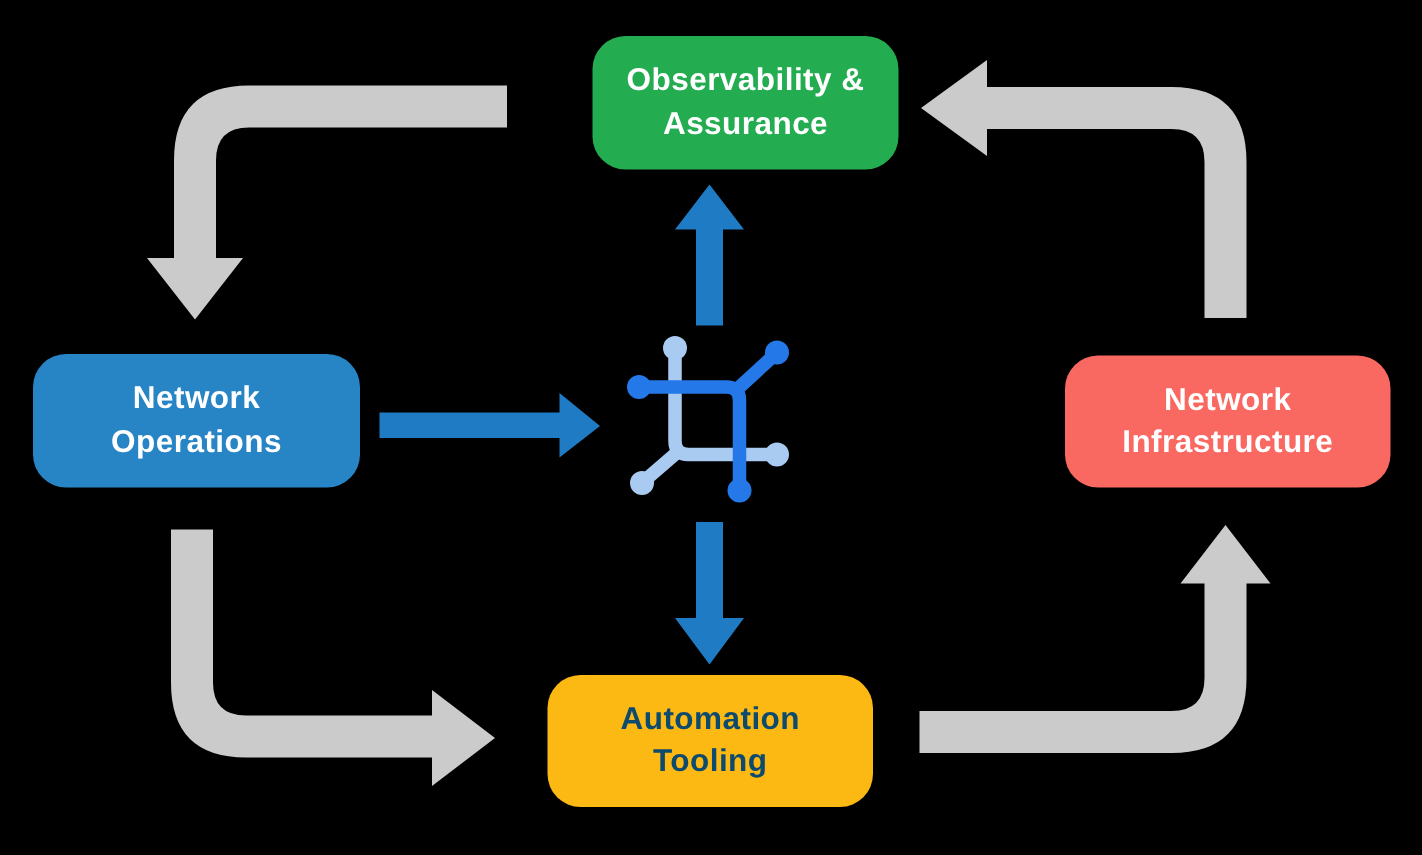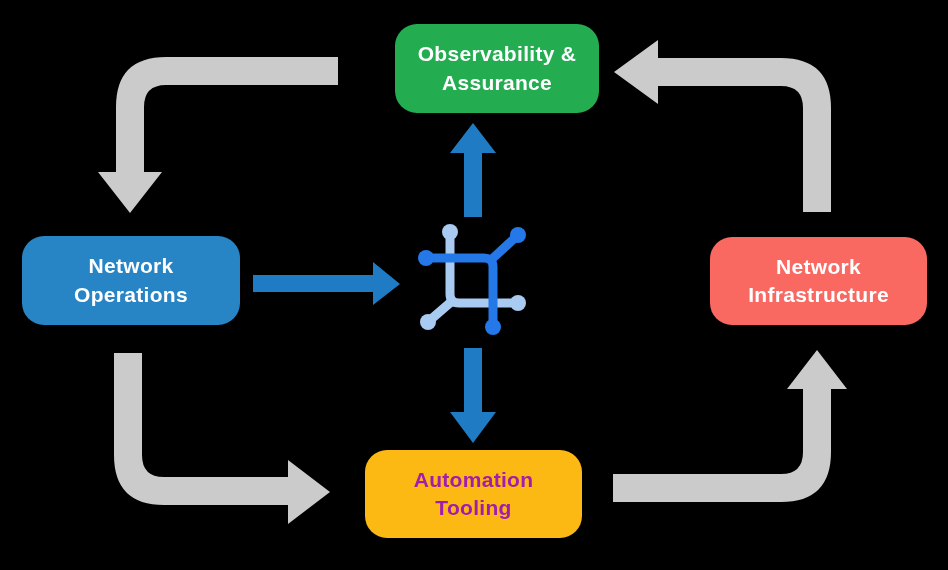--- a/index.html
+++ b/index.html
@@ -87,17 +87,17 @@
     <span class="node-label" style="color: rgb(255, 255, 255);">Network
 Operations</span>
   </div>
 
   <div class="node node-infrastructure" style="background-color: rgb(250, 104, 98);">
     <span class="node-label" style="color: rgb(255, 255, 255);">Network
 Infrastructure</span>
   </div>
 
   <div class="node node-automation" style="background-color: rgb(252, 184, 19);">
-    <span class="node-label" style="color: #a21caf;">Automation
+    <span class="node-label" style="color: #0c4a6e;">Automation
 Tooling</span>
   </div>
 
 </div>
 
 </body></html>

